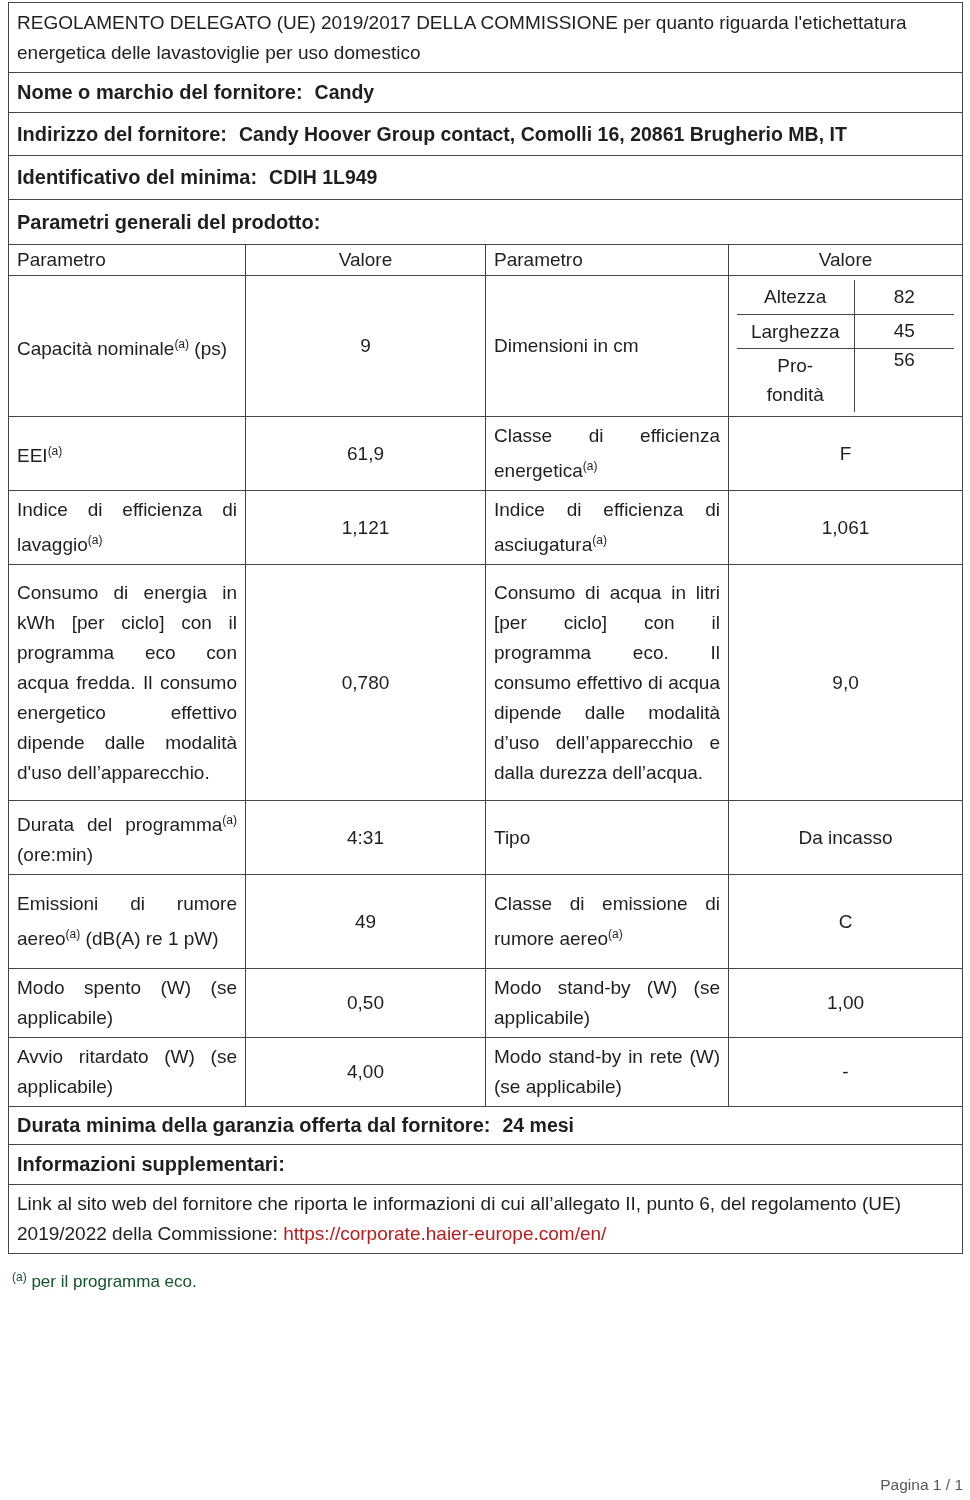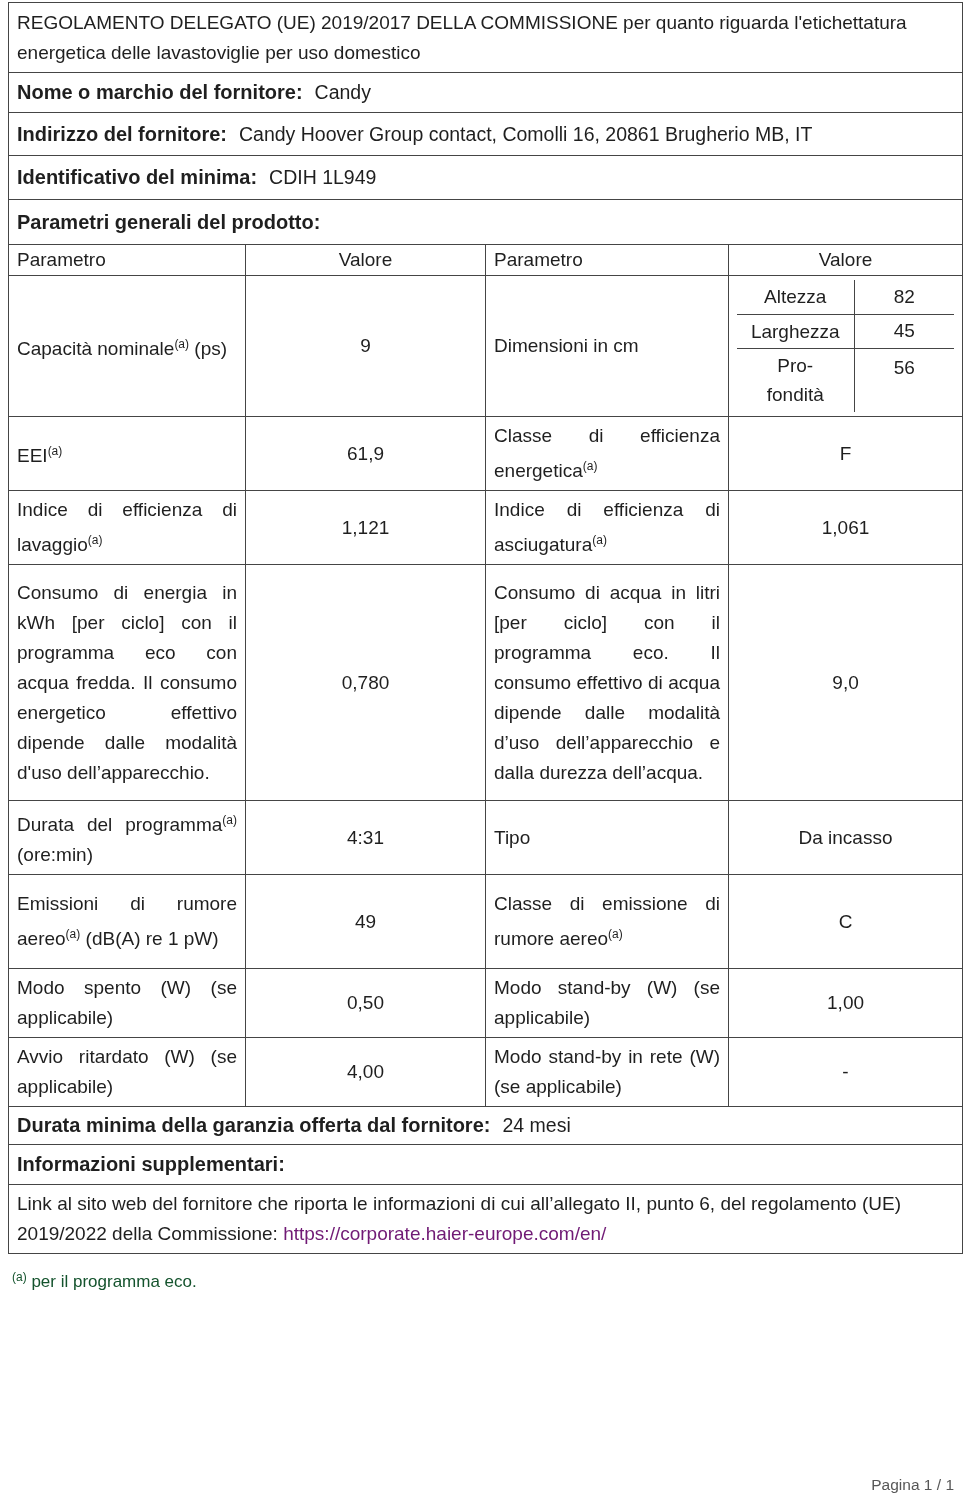--- a/index.html
+++ b/index.html
@@ -25,21 +25,21 @@
     box-sizing:border-box;
   }
   td.title-cell{padding:8px 6px 6px 6px;}
   .doc-title{
     font-size:40px;font-weight:bold;color:#332090;
     letter-spacing:-0.5px;line-height:1.1;
   }
   td.reg-cell{padding:6px 10px 6px 6px;}
   .reg-text{font-size:19px;line-height:30px;}
   .kv-label{font-weight:bold;font-size:20px;}
-  .kv-value{font-size:19.5px;margin-left:12px;}
+  .kv-value{font-size:19.5px;margin-left:12px;font-weight:bold;}
   td.kv-cell{padding:6px 6px;}
   td.sect-cell{padding:6px 6px;}
   .sect-label{font-weight:bold;font-size:20px;}
   td.hdr-param{padding-left:7px;font-size:19px;}
   td.hdr-value{text-align:center;font-size:19px;}
   td.param{
     text-align:justify;line-height:30px;
     hyphens:auto;-webkit-hyphens:auto;
     padding:4px 8px;
   }
@@ -50,24 +50,24 @@
   }
   table.dims td{border:0;text-align:center;font-size:19px;padding:2px 4px;}
   table.dims tr:not(:last-child) td{border-bottom:1.5px solid #454545;}
   table.dims td.dim-label{border-right:1.5px solid #454545;width:117px;white-space:pre-line;line-height:29px;}
   .sup{font-size:12px;vertical-align:7px;letter-spacing:0;}
   .footnote{
     margin:16px 0 0 12px;font-size:17px;color:#14532d;
   }
   .footnote .sup{vertical-align:6px;}
   .page-number{
-    position:absolute;right:16px;top:1474px;
+    position:absolute;right:7px;top:1474px;
     font-size:15.5px;color:#575757;
   }
-  .url-text{color:#701a75;text-decoration:none;}
+  .url-text{color:#b91c1c;text-decoration:none;}
 </style>
 </head>
 <body>
 
 <div class="sheet">
   <table class="fiche">
     <colgroup>
         <col class="c1">
         <col class="c2">
         <col class="c3">
@@ -124,21 +124,21 @@
             <td class="dim-label">Altezza</td>
             <td>82</td>
           </tr>
           <tr style="height:34px">
             <td class="dim-label">Larghezza</td>
             <td>45</td>
           </tr>
           <tr style="height:64px">
             <td class="dim-label">Pro-
 fondità</td>
-            <td style="vertical-align:top;padding-top:8px">56</td>
+            <td style="vertical-align:top;padding-top:0">56</td>
           </tr>
         </tbody>
             </table>
       </td>
     </tr>
 
     <tr style="height:64px">
       <td class="param"><span>EEI</span><span class="sup">(a)</span></td>
       <td class="value">61,9</td>
       <td class="param"><span>Classe di efficienza energetica</span><span class="sup">(a)</span></td>

